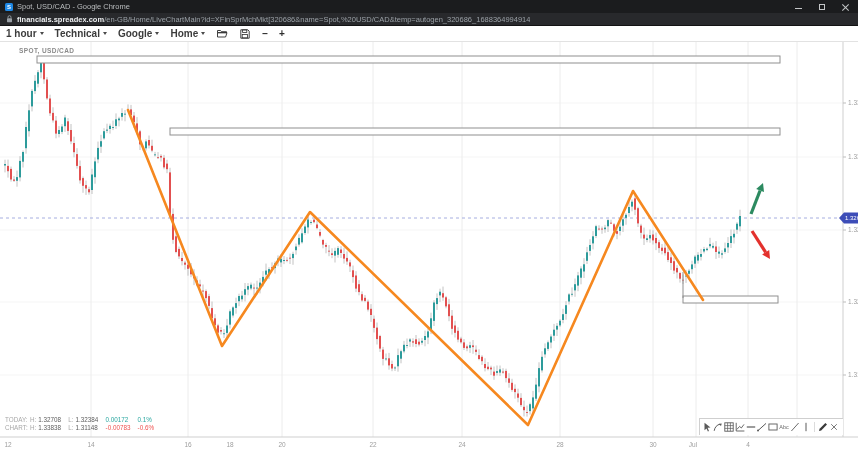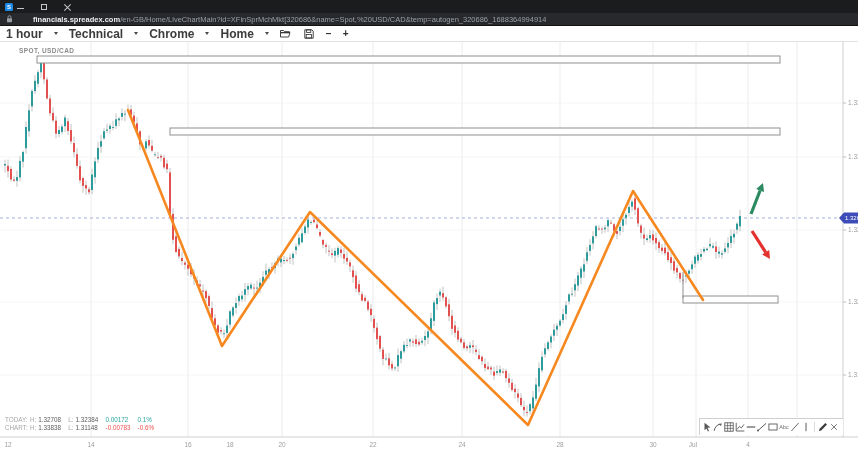--- a/index.html
+++ b/index.html
@@ -16,28 +16,28 @@
   .win-controls{display:flex;gap:17px;align-items:center;margin-right:4px}
   .wc{width:7px;height:7px;display:flex;align-items:center;justify-content:center;cursor:default}
   .wc-min{border-bottom:1px solid #c4c6c8;height:4px;width:7px}
   .wc-max{border:1px solid #c4c6c8;width:6px;height:6px}
   .wc-close{position:relative;width:7px;height:7px}
   .wc-close::before,.wc-close::after{content:"";position:absolute;left:3px;top:0;width:1px;height:9px;background:#c4c6c8}
   .wc-close::before{transform:rotate(45deg)}.wc-close::after{transform:rotate(-45deg)}
 
   
   .urlbar{position:absolute;top:13px;left:0;right:0;height:13px;background:#28292c;
-    display:flex;align-items:center;padding:0 6px;gap:20px;border-bottom:1px solid #131314}
+    display:flex;align-items:center;padding:0 6px;gap:4px;border-bottom:1px solid #131314}
   .url-text{font-size:7.5px;white-space:nowrap;overflow:hidden;color:#9aa0a6}
   .url-domain{color:#eceef0;font-weight:bold}
 
   
   .toolbar{position:absolute;top:26px;left:0;right:0;height:16px;background:#fff;
     border-bottom:1px solid #e2e2e2;display:flex;align-items:center;padding:0 6px;gap:11px}
-  .dd{display:flex;align-items:center;gap:11px;font-size:12px;color:#3c3c3c;font-weight:bold;cursor:pointer}
+  .dd{display:flex;align-items:center;gap:3px;font-size:10px;color:#3c3c3c;font-weight:bold;cursor:pointer}
   .caret{width:0;height:0;border-left:2.5px solid transparent;border-right:2.5px solid transparent;
     border-top:3px solid #4a4a4a}
   .tb-icon{display:flex;align-items:center;justify-content:center;width:12px;height:12px;cursor:pointer}
   .tb-glyph{font-size:10px;font-weight:bold;color:#2d2d2d;line-height:10px;cursor:pointer}
 
   
   .chart{position:absolute;top:42px;left:0;width:858px;height:412px;background:#fff}
   #chart-svg{position:absolute;left:0;top:0}
   .symbol-label{position:absolute;top:5px;left:19px;font-size:6.5px;font-weight:bold;
     color:#8a8a8a;letter-spacing:.4px}
@@ -57,20 +57,21 @@
   .dt-sep{width:1px;height:10px;background:#dcdcdc;margin:0 2px}
   .abc{font-size:5.5px;color:#6a6a6a}
 </style>
 </head>
 <body>
 
 <div class="stage">
 
   <div class="titlebar">
     <div class="favicon">S</div>
+    <div class="title-text">Spot, USD/CAD - Google Chrome</div>
     <div class="win-controls">
       <div class="wc wc-min"></div>
       <div class="wc wc-max"></div>
       <div class="wc wc-close"></div>
     </div>
   </div>
 
   <div class="urlbar">
     <svg width="7" height="8" viewBox="0 0 7 8">
       <rect x="1" y="3.2" width="5" height="4" rx="0.6" fill="#9aa0a6"></rect>
@@ -82,21 +83,21 @@
   <div class="toolbar">
     <div class="dd">
       <span>1 hour</span>
       <span class="caret"></span>
     </div>
     <div class="dd">
       <span>Technical</span>
       <span class="caret"></span>
     </div>
     <div class="dd">
-      <span>Chrome</span>
+      <span>Google</span>
       <span class="caret"></span>
     </div>
     <div class="dd">
       <span>Home</span>
       <span class="caret"></span>
     </div>
     <div class="tb-icon">
       <svg width="11" height="9" viewBox="0 0 11 9">
         <path d="M0.5 1.5 h3 l1 1.2 h5 v1 h-9 z" fill="none" stroke="#2d2d2d" stroke-width="0.9"></path>
         <path d="M0.5 3.7 h9.5 l-1.4 4.3 h-8.1 z" fill="none" stroke="#2d2d2d" stroke-width="0.9"></path>

